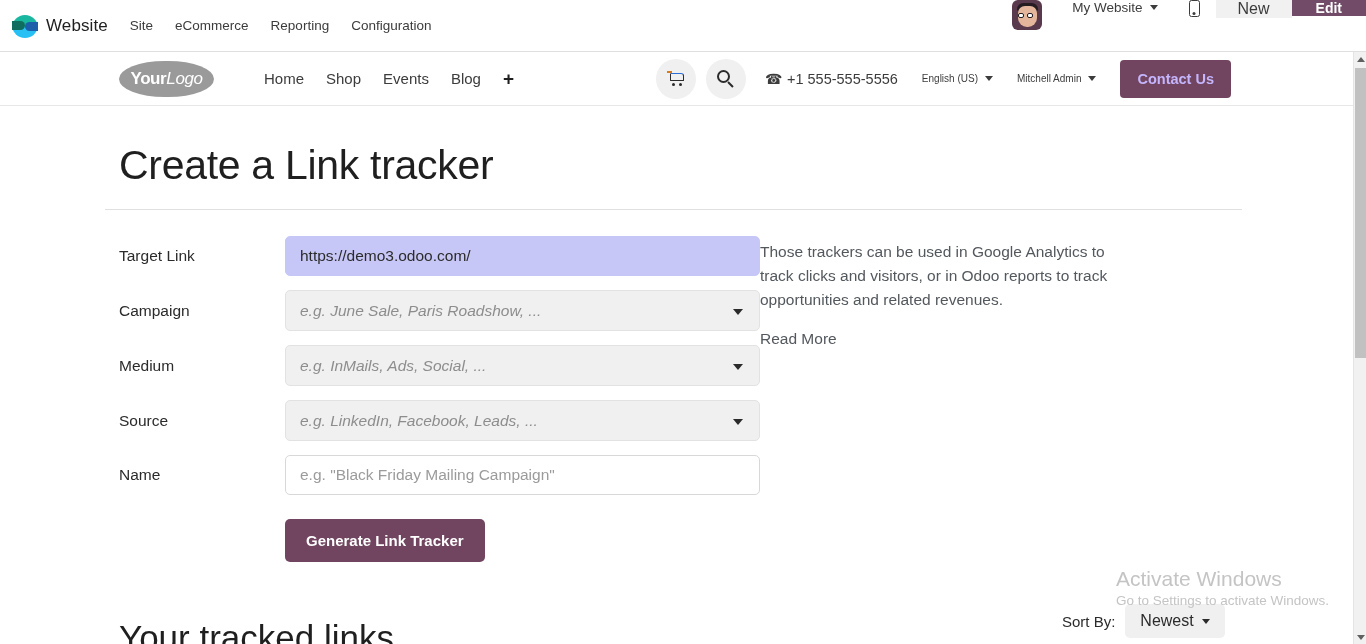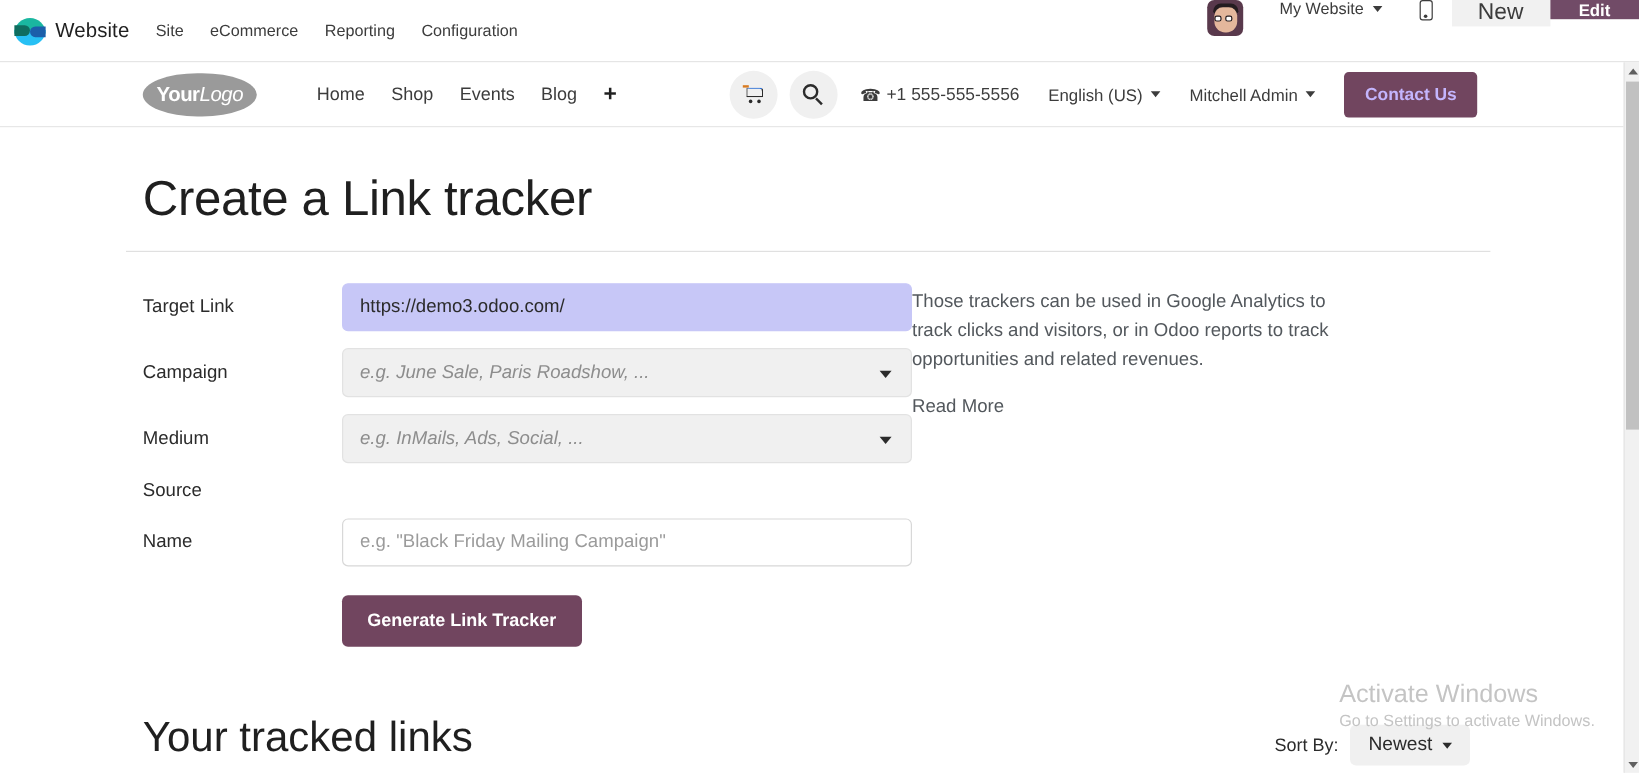--- a/index.html
+++ b/index.html
@@ -87,21 +87,21 @@
   .o-mobile-ico {
     width: 11px; height: 17px; border: 1.6px solid #3c3c3c; border-radius: 2.5px;
     position: relative;
   }
   .o-mobile-ico::after {
     content: ""; position: absolute; left: 50%; bottom: 1px; transform: translateX(-50%);
     width: 3px; height: 3px; border-radius: 50%; background: #3c3c3c;
   }
   .o-new-btn {
     display: flex; align-items: center; padding: 0 22px;
-    background: #f1f1f1; font-size: 19px; color: #3c3c3c; cursor: pointer;
+    background: #f1f1f1; font-size: 16px; color: #3c3c3c; cursor: pointer;
   }
   .o-edit-btn {
     display: flex; align-items: center; padding: 0 24px;
     background: #714b67; color: #ffffff; font-size: 14px; font-weight: bold;
     cursor: pointer;
   }
 
   
   .w-header {
     position: absolute; top: 52px; left: 0;
@@ -149,21 +149,21 @@
   }
   .srch-ico .stem {
     position: absolute; left: 11px; top: 11px; width: 7px; height: 2px;
     background: #2b2b2b; transform: rotate(45deg); transform-origin: left center;
   }
   .w-phone { display: flex; align-items: center; margin-left: 9px; margin-right: 24px; cursor: pointer; }
   .phone-ico {
     width: 14px; height: 14px; margin-right: 8px; color: #3c3c3c; font-size: 14px; line-height: 1;
   }
   .w-phone-num { font-size: 14.5px; color: #3c3c3c; white-space: nowrap; }
-  .w-drop { display: flex; align-items: center; font-size: 14px; color: #3c3c3c; cursor: pointer; margin-right: 24px; white-space: nowrap; }
+  .w-drop { display: flex; align-items: center; font-size: 10px; color: #3c3c3c; cursor: pointer; margin-right: 24px; white-space: nowrap; }
   .w-drop .caret {
     margin-left: 7px; width: 0; height: 0;
     border-left: 4px solid transparent; border-right: 4px solid transparent;
     border-top: 5px solid #3c3c3c;
   }
   .w-contact {
     background: #71455f; color: #c4b5fd; font-size: 14.5px; font-weight: bold;
     padding: 11px 17px; border-radius: 4px; cursor: pointer; white-space: nowrap;
   }
 
@@ -398,20 +398,26 @@
         <div class="f-control">
           <div class="f-select">
             <span class="ph">e.g. InMails, Ads, Social, ...</span>
             <span class="caret"></span>
           </div>
         </div>
       </div>
 
       <div class="f-row">
         <div class="f-label">Source</div>
+        <div class="f-control">
+          <div class="f-select">
+            <span class="ph">e.g. LinkedIn, Facebook, Leads, ...</span>
+            <span class="caret"></span>
+          </div>
+        </div>
       </div>
 
       <div class="f-row">
         <div class="f-label">Name</div>
         <div class="f-control">
           <input class="f-input" type="text" placeholder="e.g. &quot;Black Friday Mailing Campaign&quot;" style="">
         </div>
       </div>
 
       <button class="btn-generate">Generate Link Tracker</button>

